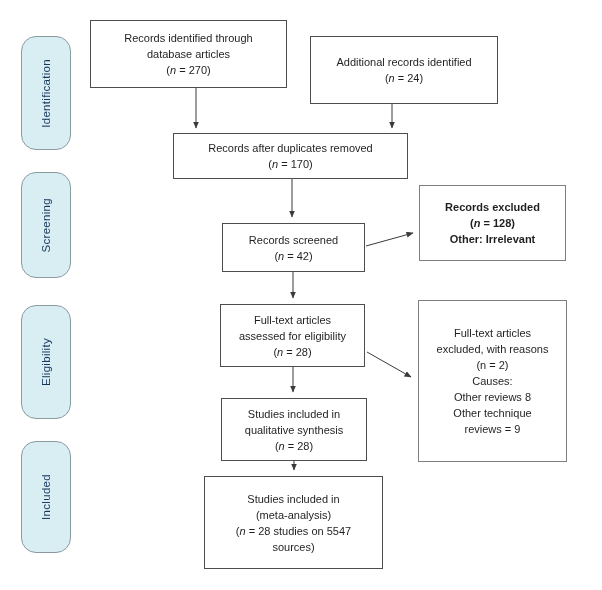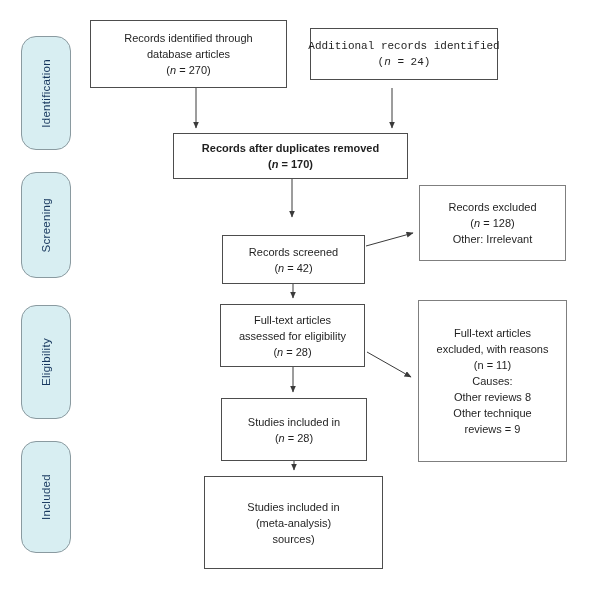--- a/index.html
+++ b/index.html
@@ -83,54 +83,56 @@
   </div>
   <div class="pill" style="left:21px; top:441px; width:50px; height:112px;">
     <span>Included</span>
   </div>
 
   <div class="box" style="left:90px;  top:20px;  width:197px; height:68px;">
       <div class="bl">Records identified through</div>
       <div class="bl">database articles</div>
       <div class="bl">(<i>n</i> = 270)</div>
     </div>
-  <div class="box" style="left:310px; top:28px;  width:188px; height:52px;font-family:Liberation Mono, monospace;">
+  <div class="box" style="left:310px; top:36px;  width:188px; height:68px;">
       <div class="bl">Additional records identified</div>
       <div class="bl">(<i>n</i> = 24)</div>
     </div>
-  <div class="box" style="left:173px; top:133px; width:235px; height:46px;font-weight:bold;">
+  <div class="box" style="left:173px; top:133px; width:235px; height:46px;">
       <div class="bl">Records after duplicates removed</div>
       <div class="bl">(<i>n</i> = 170)</div>
     </div>
-  <div class="box" style="left:222px; top:223px; width:143px; height:49px;margin-top:12px;">
+  <div class="box" style="left:222px; top:223px; width:143px; height:49px;">
       <div class="bl">Records screened</div>
       <div class="bl">(<i>n</i> = 42)</div>
     </div>
-  <div class="box side" style="left:419px; top:185px; width:147px; height:76px;">
+  <div class="box side" style="left:419px; top:185px; width:147px; height:76px;font-weight:bold;">
       <div class="bl">Records excluded</div>
       <div class="bl">(<i>n</i> = 128)</div>
       <div class="bl">Other: Irrelevant</div>
     </div>
   <div class="box" style="left:220px; top:304px; width:145px; height:63px;">
       <div class="bl">Full-text articles</div>
       <div class="bl">assessed for eligibility</div>
       <div class="bl">(<i>n</i> = 28)</div>
     </div>
   <div class="box side" style="left:418px; top:300px; width:149px; height:162px;">
       <div class="bl">Full-text articles</div>
       <div class="bl">excluded, with reasons</div>
-      <div class="bl">(n = 11)</div>
+      <div class="bl">(n = 2)</div>
       <div class="bl">Causes:</div>
       <div class="bl">Other reviews 8</div>
       <div class="bl">Other technique</div>
       <div class="bl">reviews = 9</div>
     </div>
   <div class="box" style="left:221px; top:398px; width:146px; height:63px;">
       <div class="bl">Studies included in</div>
+      <div class="bl">qualitative synthesis</div>
       <div class="bl">(<i>n</i> = 28)</div>
     </div>
   <div class="box" style="left:204px; top:476px; width:179px; height:93px;">
       <div class="bl">Studies included in</div>
       <div class="bl">(meta-analysis)</div>
+      <div class="bl">(<i>n</i> = 28 studies on 5547</div>
       <div class="bl">sources)</div>
     </div>
 
 </div>
 
 </body></html>

